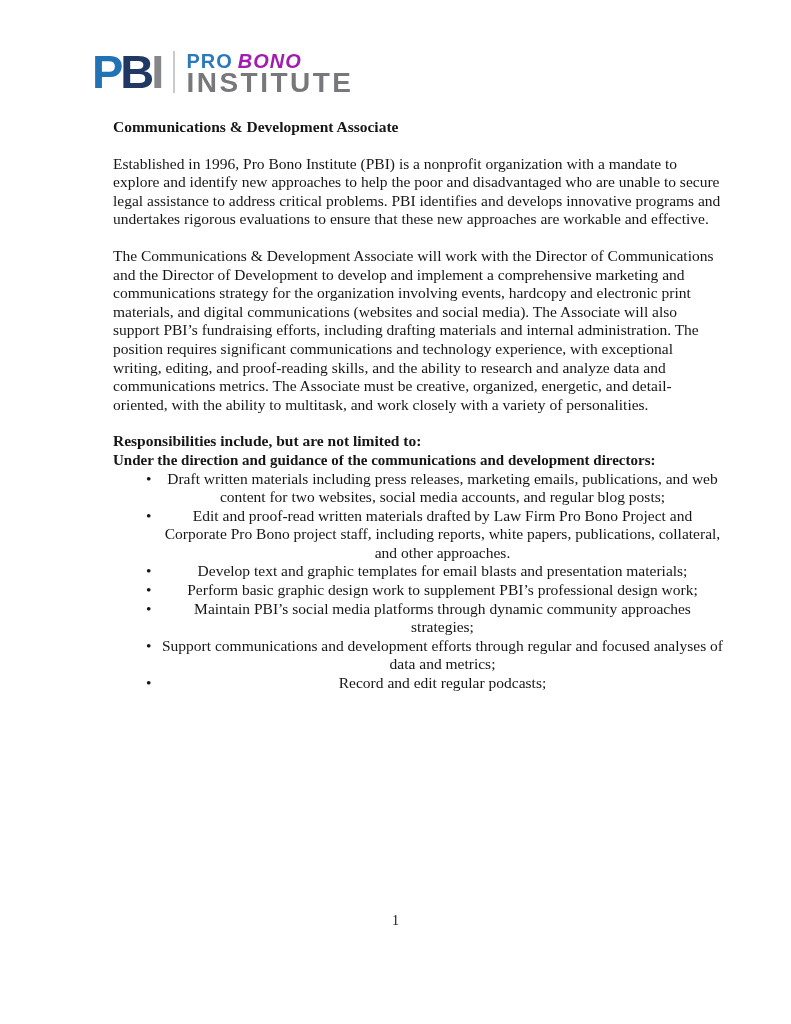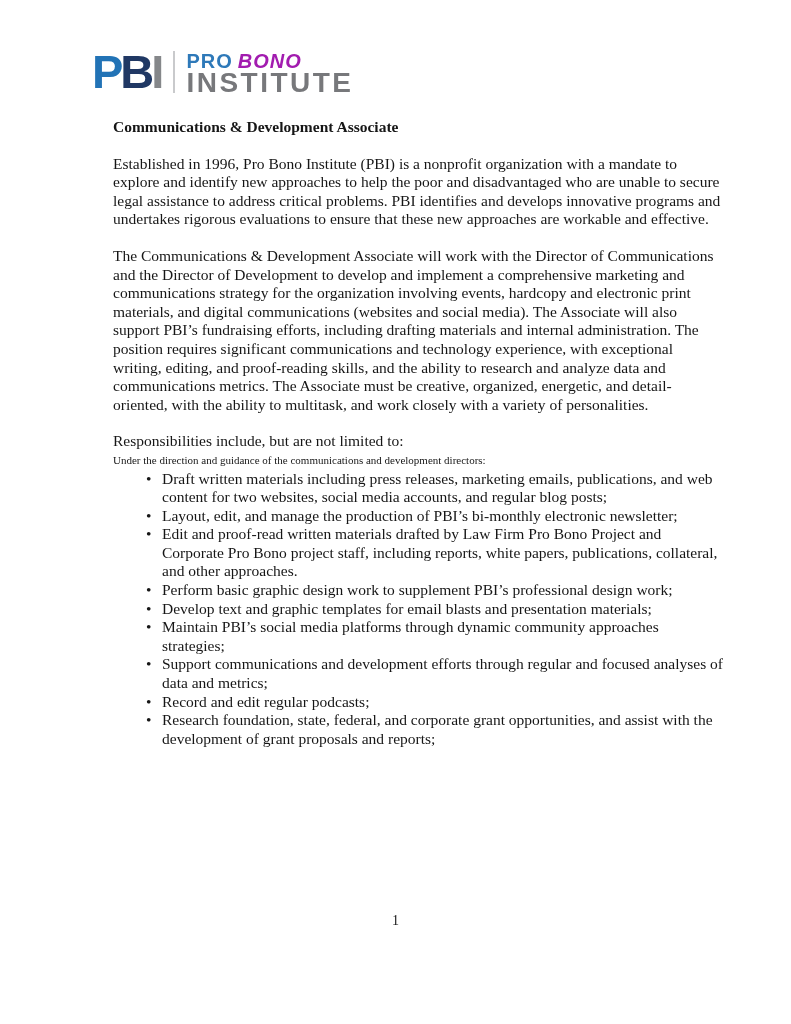--- a/index.html
+++ b/index.html
@@ -69,31 +69,32 @@
   }
   .doc-title {
     font-weight: bold;
     margin: 0 0 18px 0;
   }
   .para {
     margin: 0 0 18px 0;
   }
   .section-heading,
   .section-subheading {
-    font-weight: normal;
+    font-weight: bold;
     margin: 0;
   }
   .bullets {
     margin: 0;
     padding: 0;
     list-style: none;
   }
   .bullets li {
     position: relative;
     padding-left: 49px;
+    text-align: center;
   }
   .bullets li::before {
     content: "\2022";
     position: absolute;
     left: 33px;
     top: 0;
   }
 
   
   .page-footer {
@@ -129,32 +130,30 @@
   <main class="content">
 
     <h1 class="doc-title para" style="font-size:15.5px;">Communications &amp; Development Associate</h1>
 
     <p class="para">Established in 1996, Pro Bono Institute (PBI) is a nonprofit organization with a mandate to explore and identify new approaches to help the poor and disadvantaged who are unable to secure legal assistance to address critical problems. PBI identifies and develops innovative programs and undertakes rigorous evaluations to ensure that these new approaches are workable and effective.</p>
 
     <p class="para">The Communications &amp; Development Associate will work with the Director of Communications and the Director of Development to develop and implement a comprehensive marketing and communications strategy for the organization involving events, hardcopy and electronic print materials, and digital communications (websites and social media). The Associate will also support PBI’s fundraising efforts, including drafting materials and internal administration. The position requires significant communications and technology experience, with exceptional writing, editing, and proof-reading skills, and the ability to research and analyze data and communications metrics. The Associate must be creative, organized, energetic, and detail-oriented, with the ability to multitask, and work closely with a variety of personalities.</p>
 
     <h2 class="section-heading" style="font-size:15.5px;">Responsibilities include, but are not limited to:</h2>
 
-    <h3 class="section-subheading" style="font-size:11px;">Under the direction and guidance of the communications and development directors:</h3>
+    <h3 class="section-subheading" style="font-size:15px;">Under the direction and guidance of the communications and development directors:</h3>
 
     <ul class="bullets">
       <li>Draft written materials including press releases, marketing emails, publications, and web content for two websites, social media accounts, and regular blog posts;</li>
-      <li>Layout, edit, and manage the production of PBI’s bi-monthly electronic newsletter;</li>
       <li>Edit and proof-read written materials drafted by Law Firm Pro Bono Project and Corporate Pro Bono project staff, including reports, white papers, publications, collateral, and other approaches.</li>
+      <li>Develop text and graphic templates for email blasts and presentation materials;</li>
       <li>Perform basic graphic design work to supplement PBI’s professional design work;</li>
-      <li>Develop text and graphic templates for email blasts and presentation materials;</li>
       <li>Maintain PBI’s social media platforms through dynamic community approaches strategies;</li>
       <li>Support communications and development efforts through regular and focused analyses of data and metrics;</li>
       <li>Record and edit regular podcasts;</li>
-      <li>Research foundation, state, federal, and corporate grant opportunities, and assist with the development of grant proposals and reports;</li>
     </ul>
 
   </main>
 
   <footer class="page-footer">
     <span>1</span>
   </footer>
 
 </div>
 

